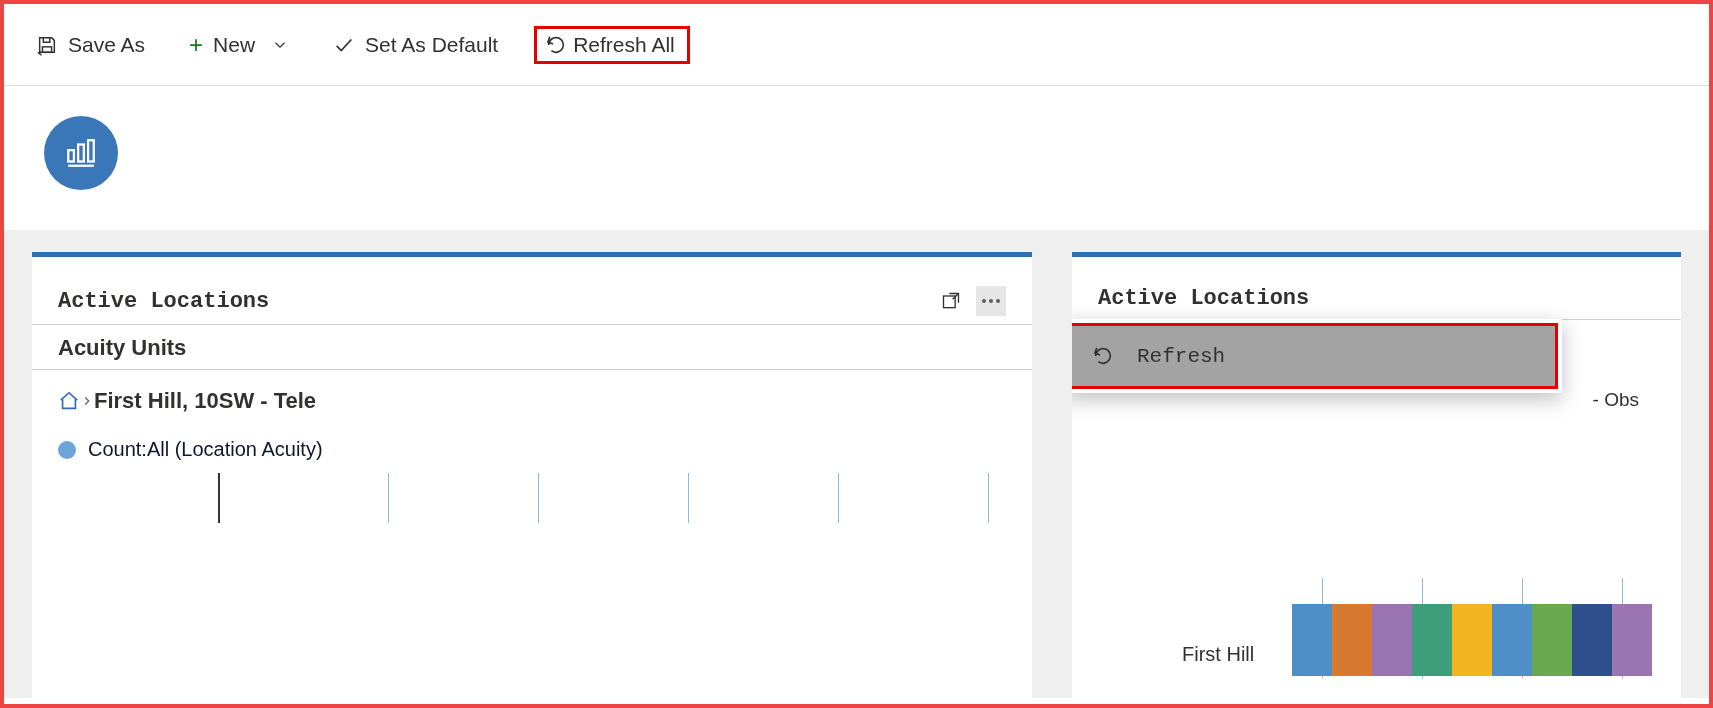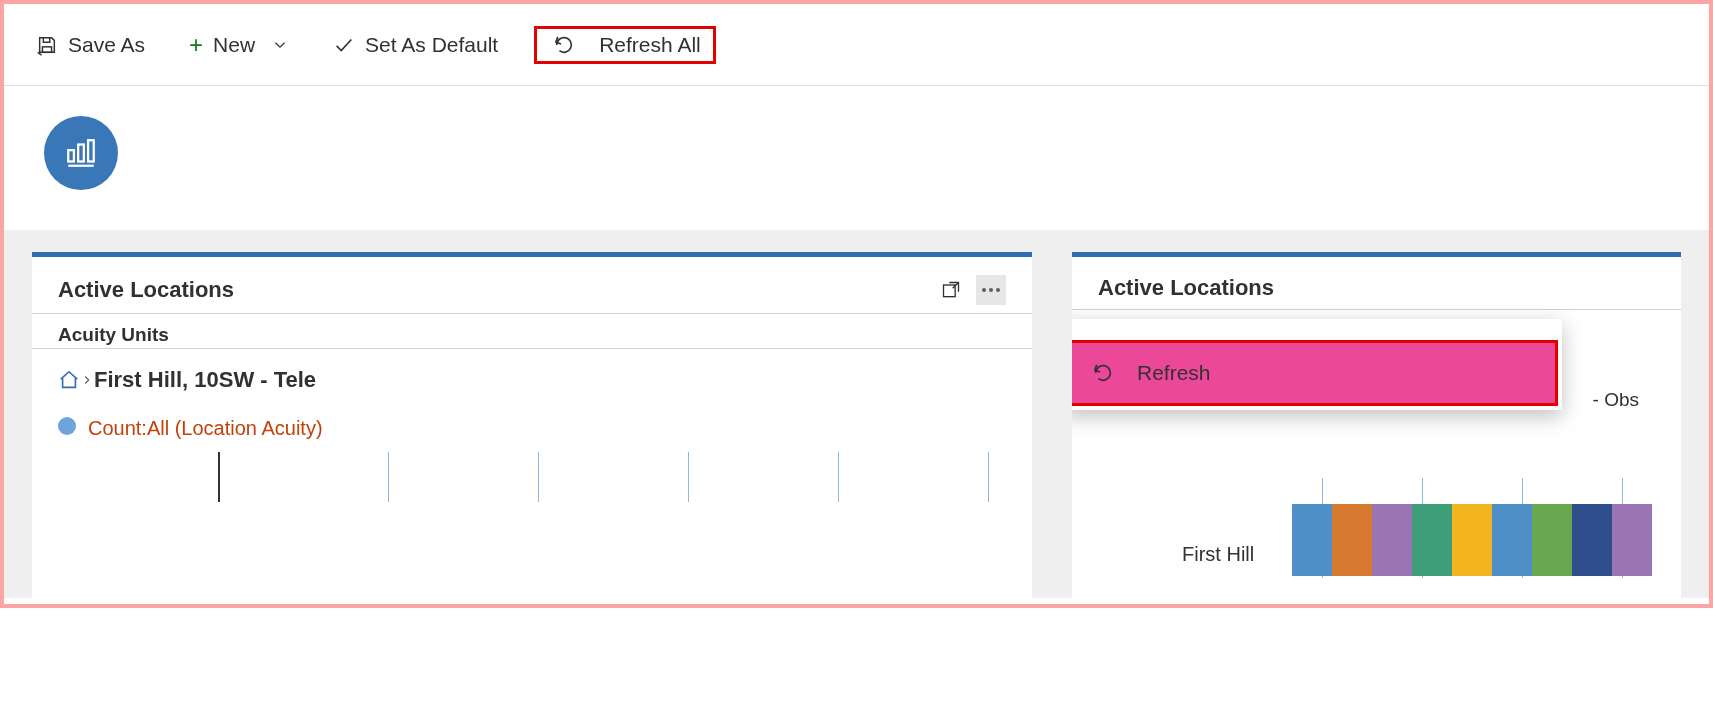--- a/index.html
+++ b/index.html
@@ -2,23 +2,23 @@
 <html><head>
   <meta charset="utf-8">
   <style>
     * { box-sizing: border-box; margin: 0; padding: 0; }
     body {
       font-family: "Segoe UI", Arial, sans-serif;
       background: #fff;
       color: #323130;
     }
     .app-frame {
-      border: 4px solid #fca5a5;
+      border: 4px solid #ef4444;
       width: 1713px;
-      height: 608px;
+      height: 708px;
       position: relative;
       overflow: hidden;
       background: #fff;
     }
     
     .toolbar {
       height: 82px;
       display: flex;
       align-items: center;
       gap: 28px;
@@ -32,24 +32,24 @@
       align-items: center;
       gap: 10px;
       cursor: pointer;
       padding: 6px 8px;
     }
     .tb-icon { display:inline-flex; align-items:center; justify-content:center; width:22px; height:22px;}
     .tb-new .plus { color:#107c10; font-size:24px; font-weight:300; line-height:1; }
     .tb-new .chev { margin-left: 6px; }
     .highlight-red {
       border: 3px solid #e30000;
-      padding: 4px 12px 4px 16px;
+      padding: 4px 12px 4px 8px;
       display: inline-flex;
       align-items:center;
-      gap:24px;
+      gap:6px;
     }
     
     .dash-header {
       display:flex;
       align-items:center;
       gap: 26px;
       padding: 30px 40px 40px 40px;
     }
     .dash-icon-circle {
       width: 74px; height:74px; border-radius:50%;
@@ -76,50 +76,51 @@
       background:#fff;
       border-top: 5px solid #2f6fb0;
       position: relative;
     }
     .panel-left { flex: 0 0 1000px; }
     .panel-right { flex: 1; position:relative; overflow:hidden;}
     .panel-header {
       display:flex;
       justify-content:space-between;
       align-items:center;
-      padding: 18px 26px 8px 26px;
+      padding: 29px 26px 8px 26px;
       border-bottom: 1px solid #d2d0ce;
       margin: 0 0 0 0;
+      font-family: Liberation Mono, monospace;
     }
     .panel-title {
       font-size: 22px;
       font-weight: 600;
       color:#323130;
     }
     .panel-actions { display:flex; gap:10px;}
     .action-btn { width:30px; height:30px; display:flex; align-items:center; justify-content:center; cursor:pointer;}
     .action-more-bg { background:#e6e6e6;}
     .panel-sub {
-      padding: 10px 26px 2px 26px;
-      font-size: 19px;
+      padding: 10px 26px 8px 26px;
+      font-size: 22px;
       font-weight:600;
       border-bottom: 1px solid #d2d0ce;
       margin: 0;
     }
     .breadcrumb {
       display:flex; align-items:center; 
       padding: 18px 26px 6px 26px;
       font-size: 22px;
     }
     .breadcrumb .chev-sep { color:#605e5c;}
     .legend {
-      display:flex; gap:12px;
+      display:flex; align-items:center; gap:12px;
       padding: 18px 26px 12px 26px;
       font-size: 20px;
-      color:#c2410c;
+      color:#0f172a;
     }
     .legend-dot {
       width:18px; height:18px; border-radius:50%; background:#6ba5dc;
     }
     .axis-ticks {
       position:relative;
       height:70px;
       margin: 0 26px;
     }
     .tick { position:absolute; top:0; width:1px; height:50px; background:#8bb8e0;}
@@ -166,23 +167,22 @@
       z-index: 50;
       padding: 4px;
     }
     .menu-item {
       display:flex; align-items:center; gap:22px;
       padding: 18px 22px;
       font-size:21px;
       cursor:pointer;
     }
     .menu-item.highlight {
-      background:#ec4899;
+      background:#a3a3a3;
       border: 3px solid #e30000;
-      margin-top: 17px;
     }
     .menu-icon { width:24px; height:24px; display:flex; align-items:center; justify-content:center;}
     svg { display:block; }
   </style>
 </head>
 <body>
 
 <div class="app-frame">
 
   <div class="toolbar">

